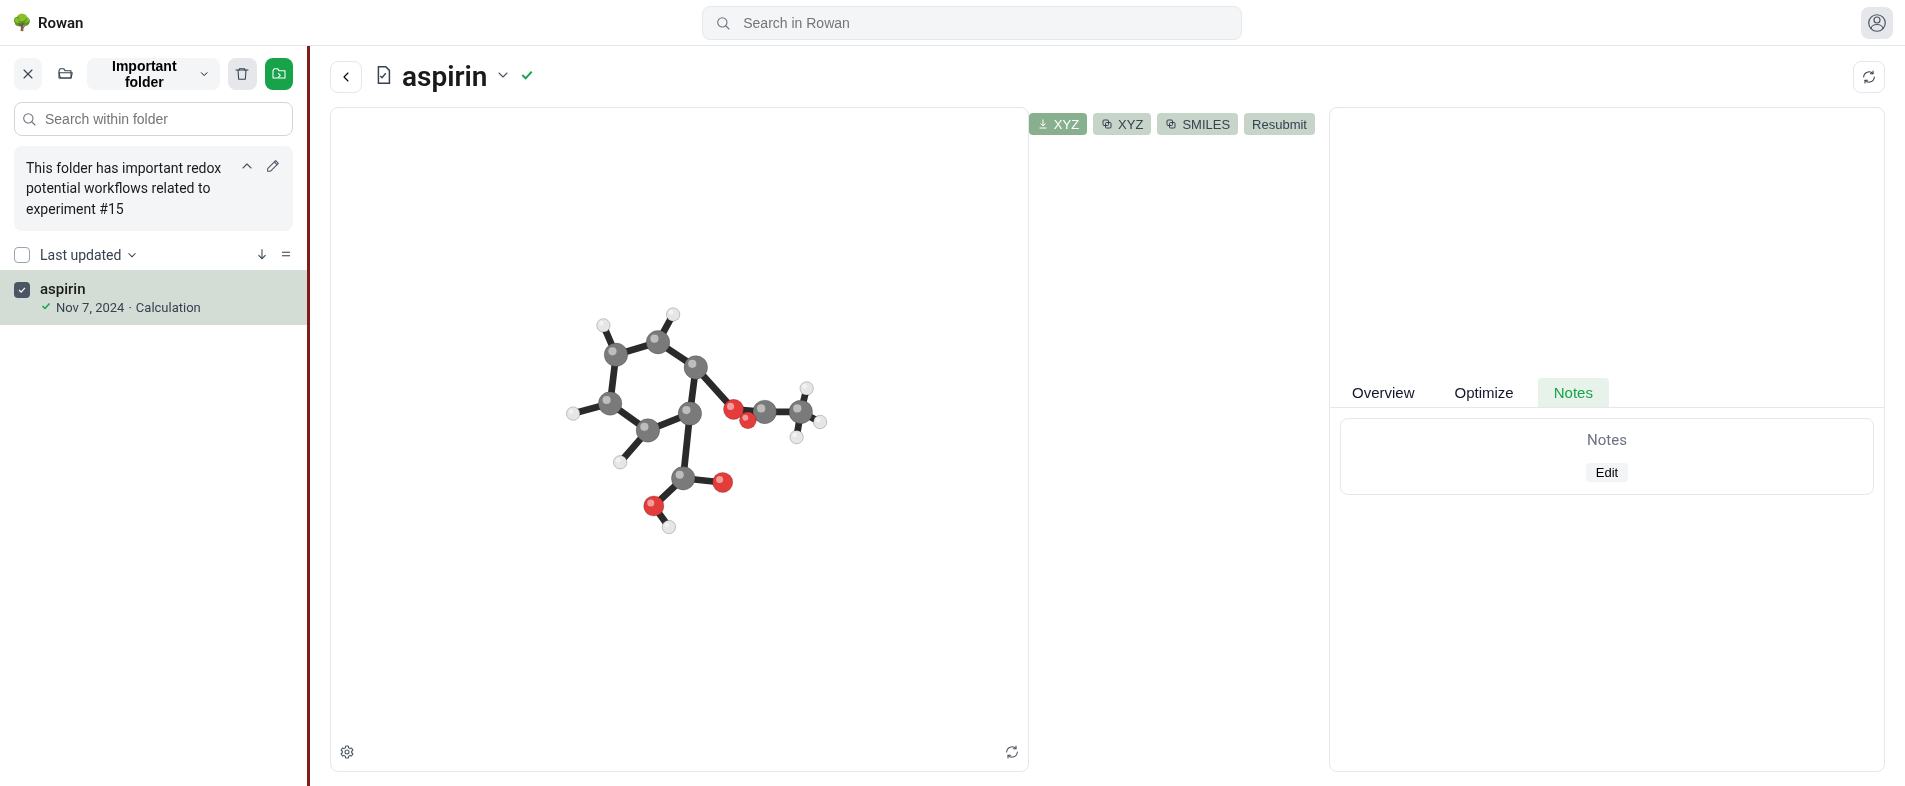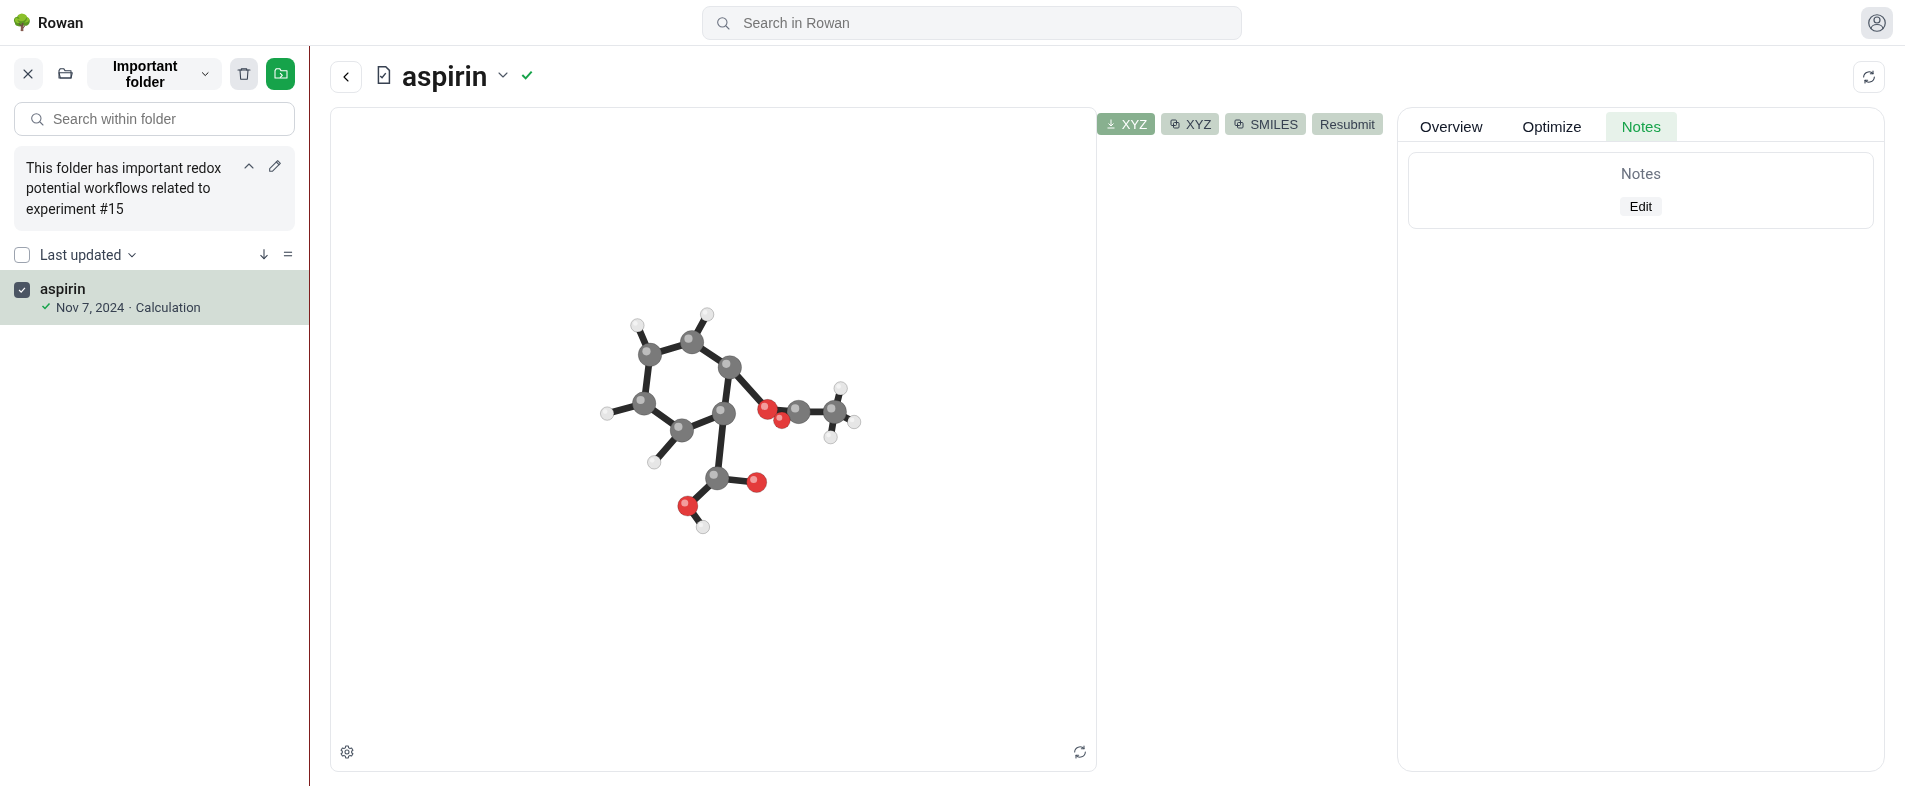--- a/index.html
+++ b/index.html
@@ -66,21 +66,21 @@
 
 .main {
   flex: 1;
   display: flex;
   overflow: hidden;
 }
 
 
 .sidebar {
   width: 310px;
-  border-right: 1px solid #7f1d1d;
+  border-right: 3px solid #7f1d1d;
   display: flex;
   flex-direction: column;
 }
 .sb-toolbar {
   display: flex;
   gap: 8px;
   padding: 12px 14px 8px;
   align-items: center;
 }
 .icon-btn {
@@ -111,21 +111,21 @@
   cursor: pointer;
   border:none;
 }
 .sb-search {
   margin: 4px 14px 10px;
   height: 34px;
   border: 1px solid #d1d5db;
   border-radius: 8px;
   display: flex;
   align-items: center;
-  padding: 0 14px;
+  padding: 0 6px;
   gap: 8px;
   color: #6b7280;
 }
 .sb-search input { border: none; outline: none; flex: 1; font-size: 14px; background:transparent; }
 .folder-note {
   margin: 0 14px 10px;
   background: #f4f5f7;
   border-radius: 8px;
   padding: 12px;
   display: flex;
@@ -250,25 +250,26 @@
   font-size: 13px;
   font-weight: 500;
   cursor:pointer;
   border:none;
 }
 .pill.green { background: #88b08f; color:#fff; }
 .pill.gray  { background: #c7d4c9; color:#374151; }
 
 
 .rightpanel {
-  width: 488px;
+  width: 556px;
   border: 1px solid #e5e7eb;
-  border-radius: 15px;
+  border-radius: 8px;
   display:flex;
   flex-direction:column;
+  justify-content:center;
 }
 .tabs {
   display:flex;
   border-bottom: 1px solid #e5e7eb;
 }
 .tab {
   padding: 6px 16px;
   font-size: 15px;
   margin: 4px 4px 0;
   border-radius: 4px 4px 0 0;

